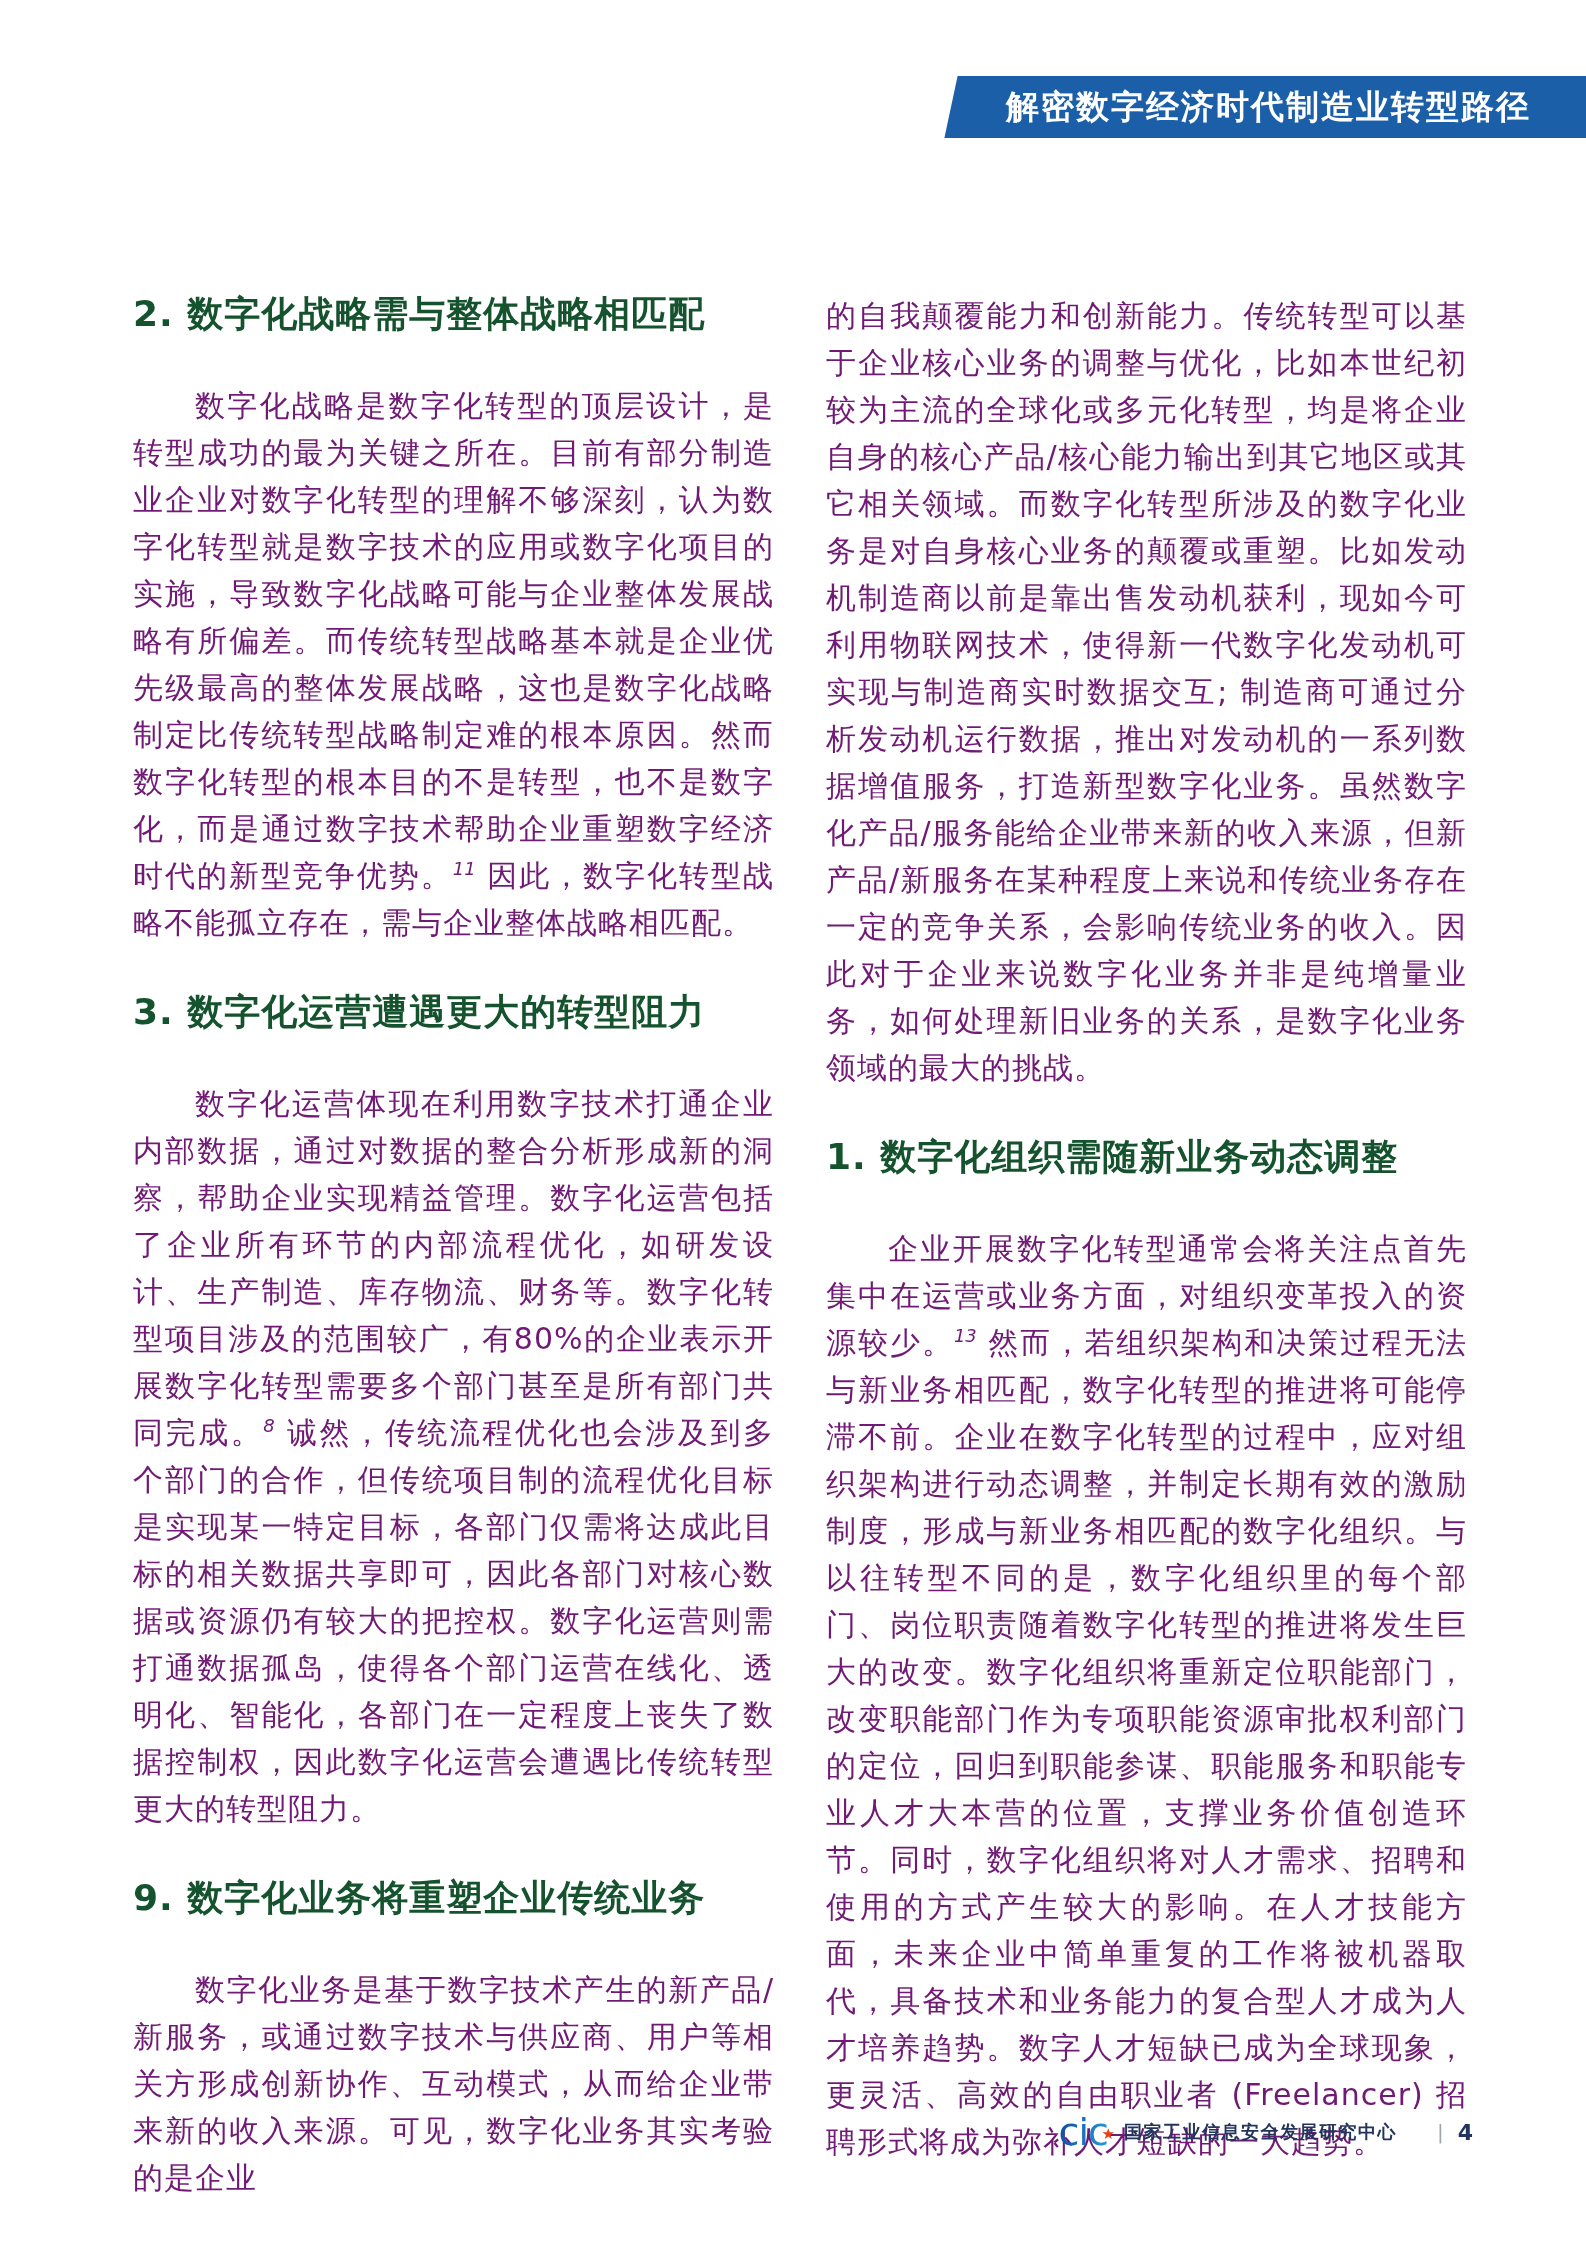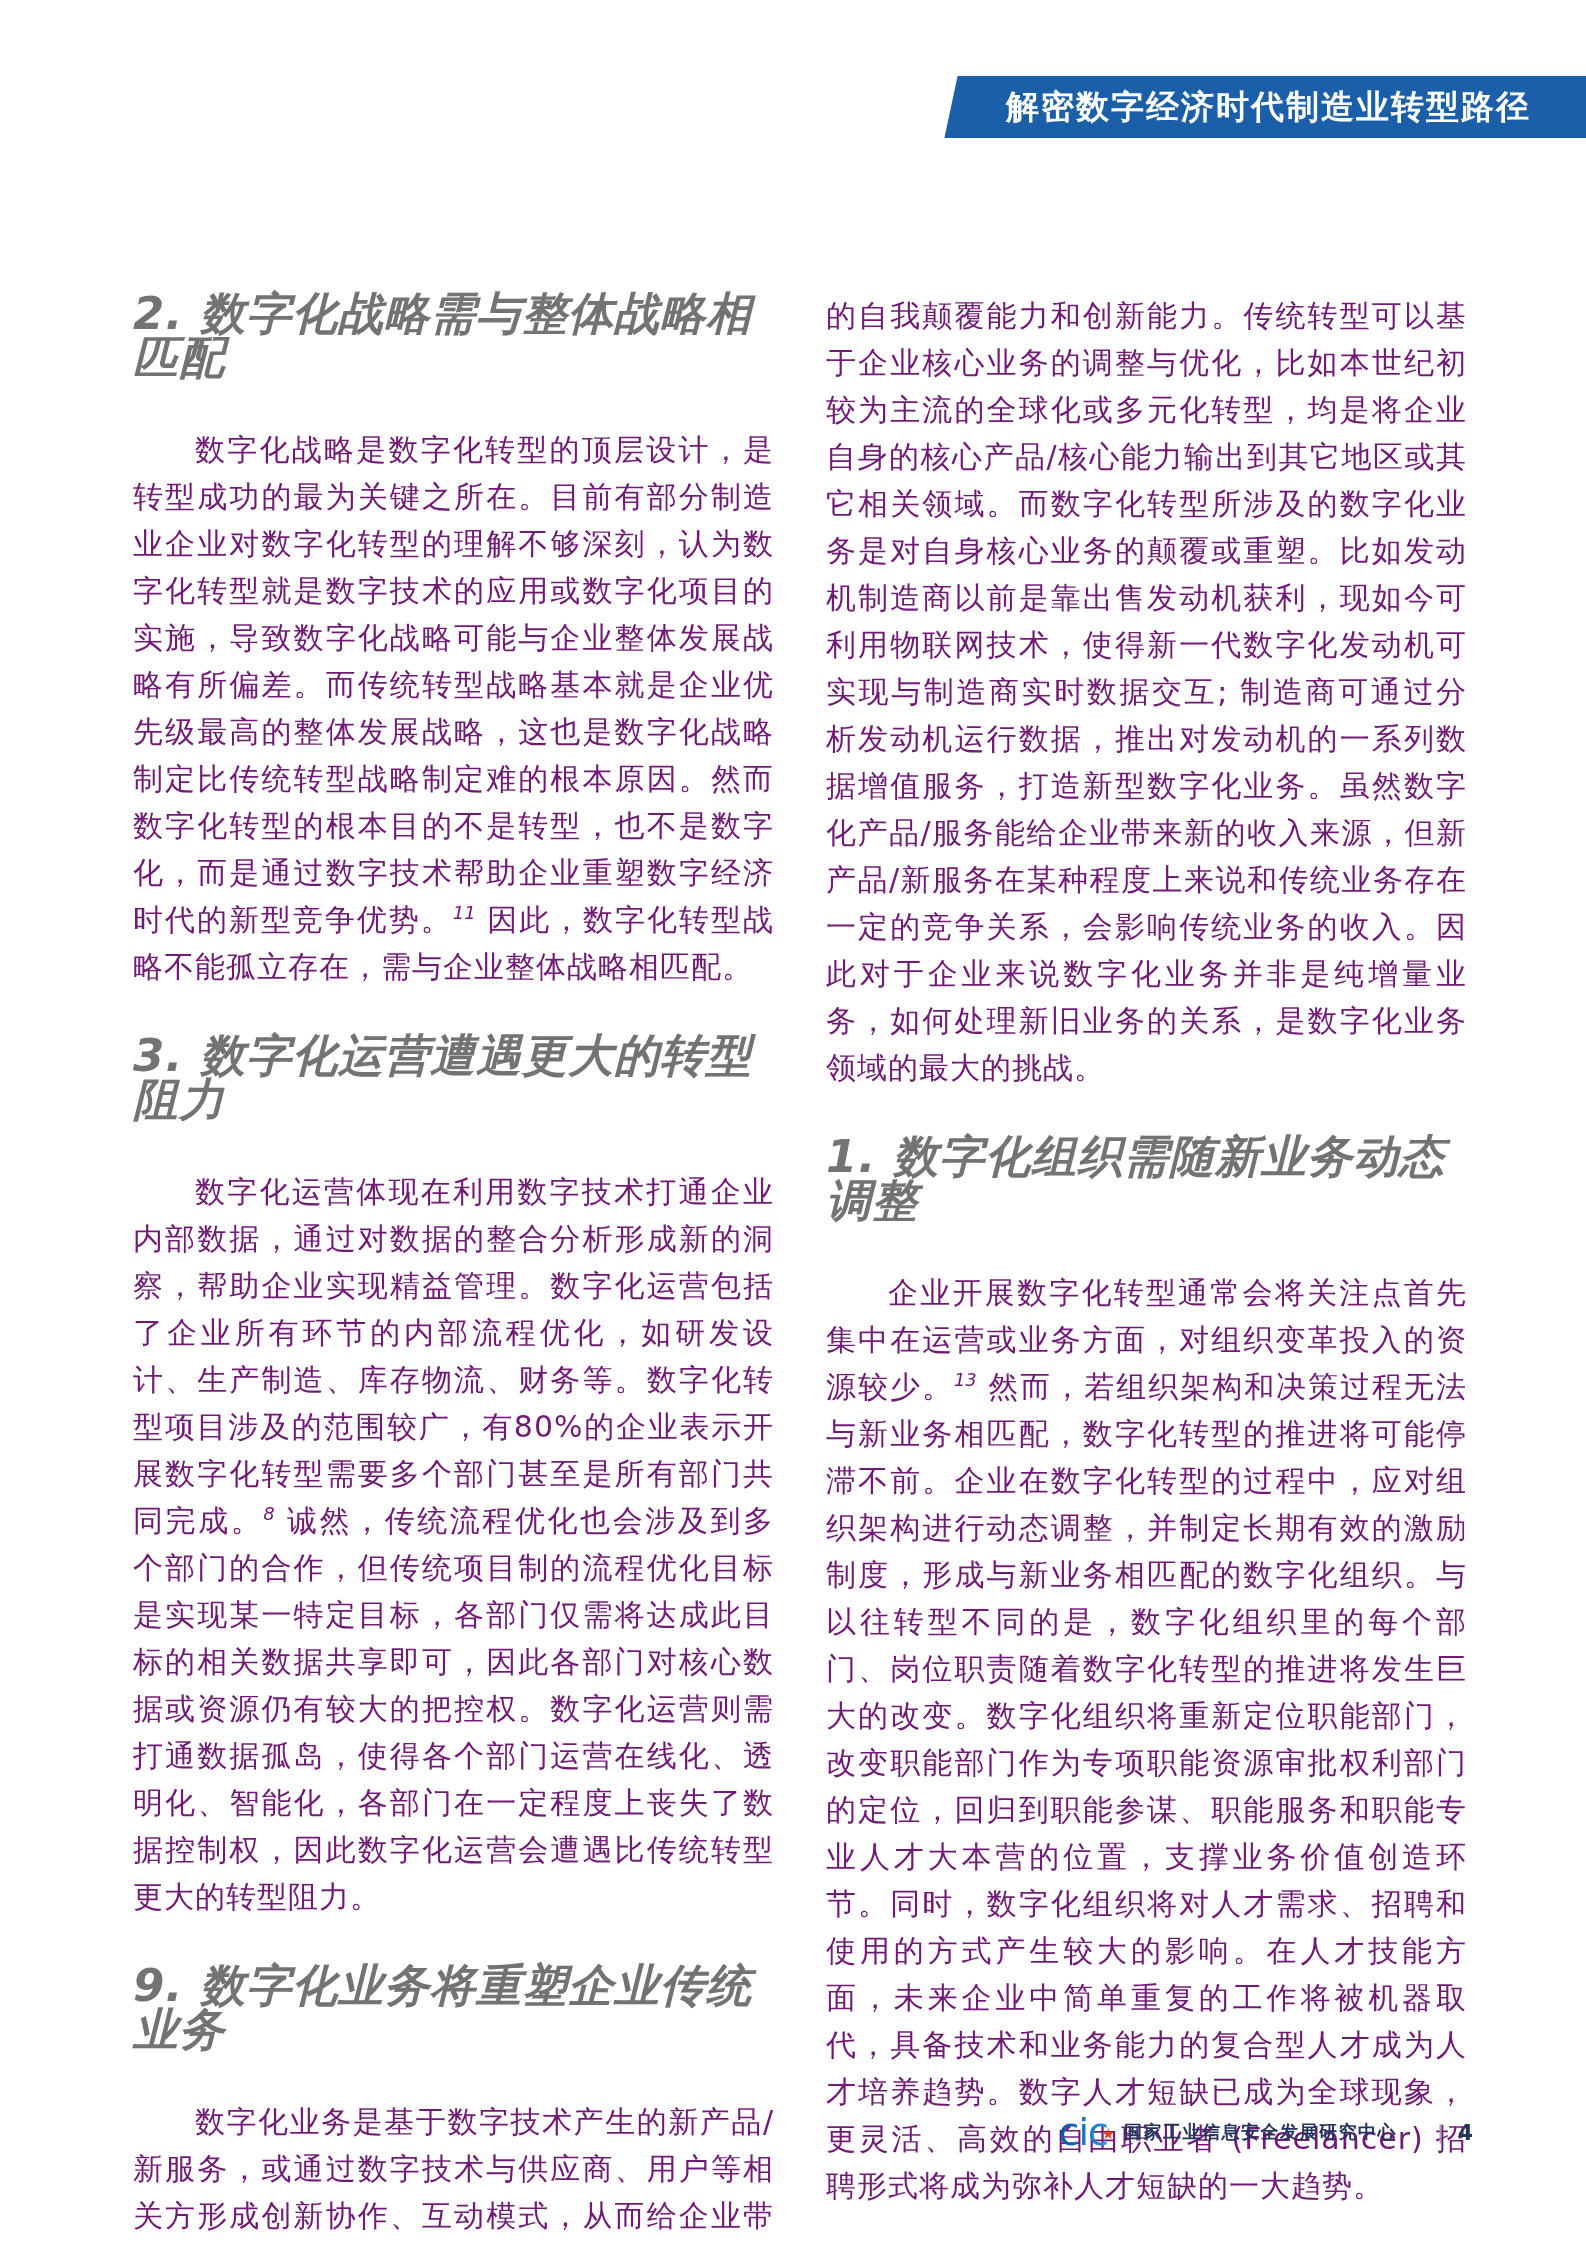--- a/index.html
+++ b/index.html
@@ -37,27 +37,26 @@
   
   .column {
     position: absolute;
     top: 292px;
     width: 641px;
   }
   .column-left  { left: 133px; }
   .column-right { left: 826px; }
 
   .section-heading {
-    font-size: 45px;
+    font-size: 36px;
     line-height: 44px;
     font-weight: bold;
-    color: #737373;
+    color: #14532d;
     letter-spacing: 1px;
     margin: 44px 0 46px 0;
-    font-style: italic;
   }
   .column > .section-heading:first-child { margin-top: 0; }
 
   .body-para {
     font-size: 30px;
     line-height: 47px;
     color: #701a75;
     letter-spacing: 1px;
     text-align: justify;
     text-justify: inter-character;

